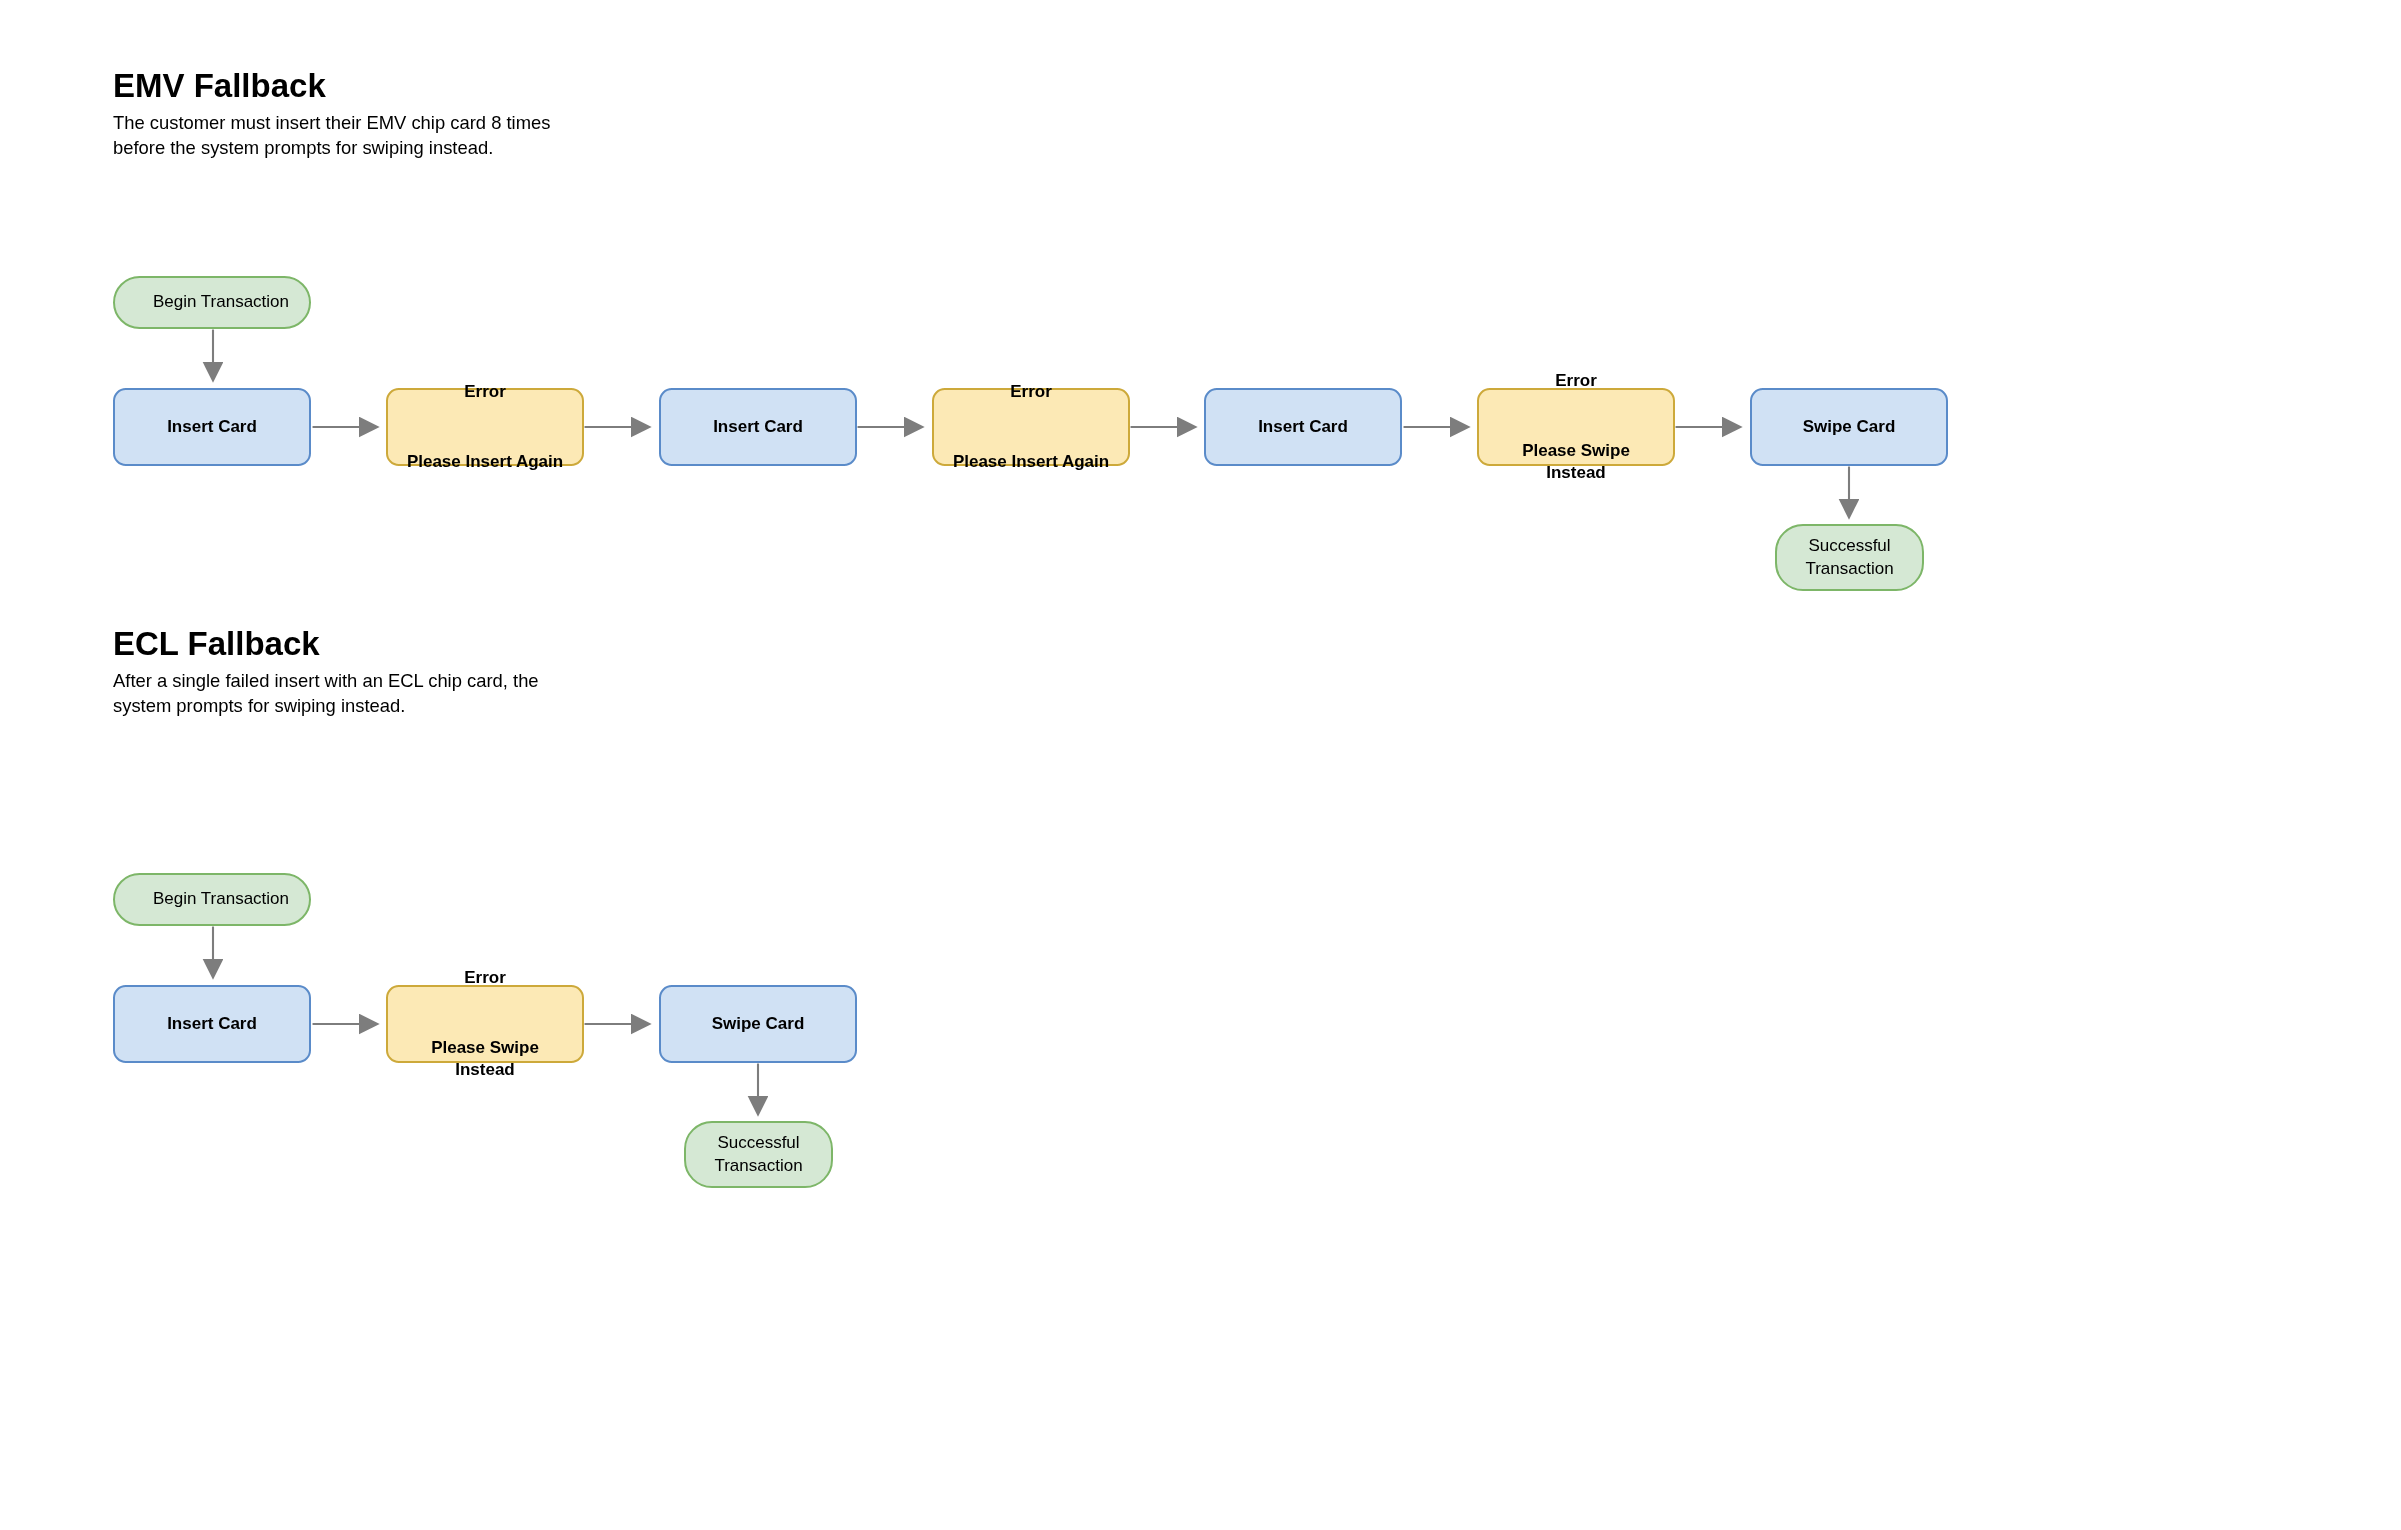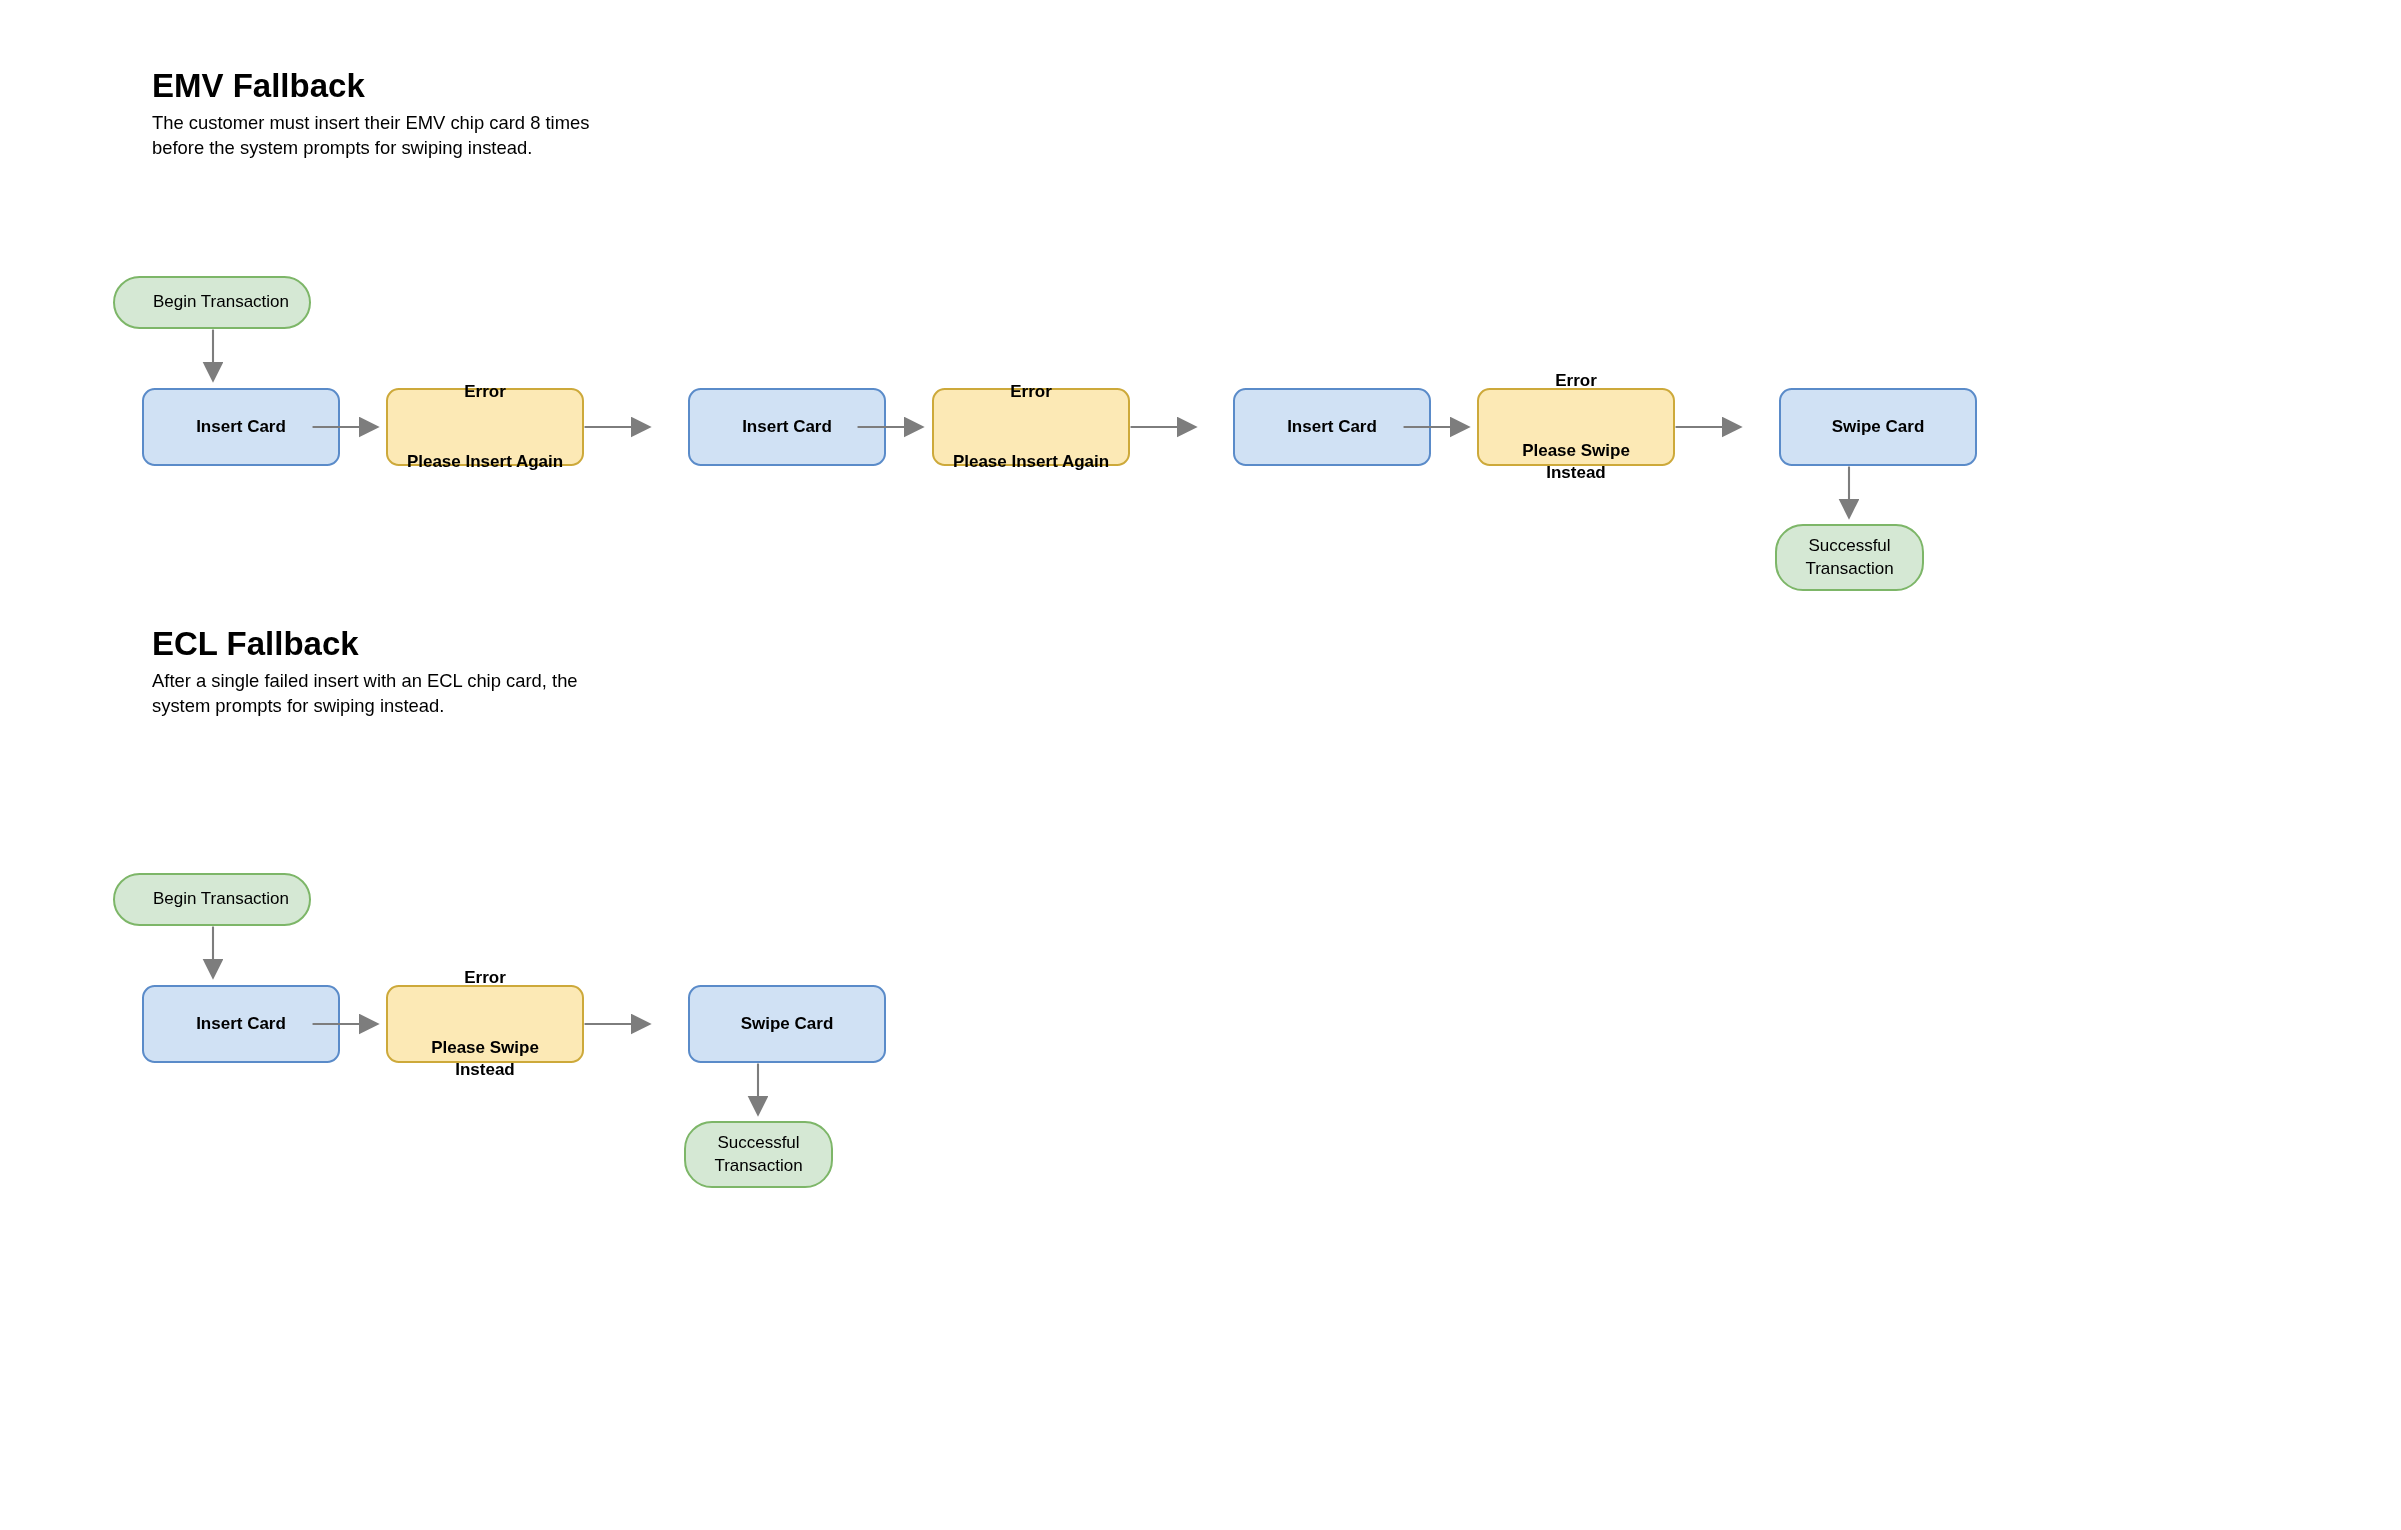--- a/index.html
+++ b/index.html
@@ -5,21 +5,20 @@
     * { box-sizing: border-box; margin: 0; padding: 0; }
     body {
       font-family: -apple-system, BlinkMacSystemFont, "Segoe UI", Helvetica, Arial, sans-serif;
       background: #ffffff;
       width: 2401px;
       height: 1530px;
       position: relative;
     }
     .section {
       position: absolute;
-      margin-left: 39px;
     }
     .section-title {
       font-size: 33px;
       font-weight: 700;
       color: #000;
       margin-bottom: 5.7px;
     }
     .section-desc {
       font-size: 18.4px;
       color: #000;
@@ -45,21 +44,20 @@
       padding: 12.8px 20px;
       align-items: flex-end;
     }
     .node-process {
       background: #d0e1f4;
       border: 2.1px solid #5a8bc9;
       border-radius: 12.8px;
       color: #000;
       font-weight: 700;
       padding: 0 14px;
-      margin-left: 29px;
     }
     .node-error {
       background: #fce9b5;
       border: 2.1px solid #cda93a;
       border-radius: 12.8px;
       color: #000;
       padding: 0 14px;
       gap: 48px;
     }
     .node-error .err-title { font-weight: 700; }

